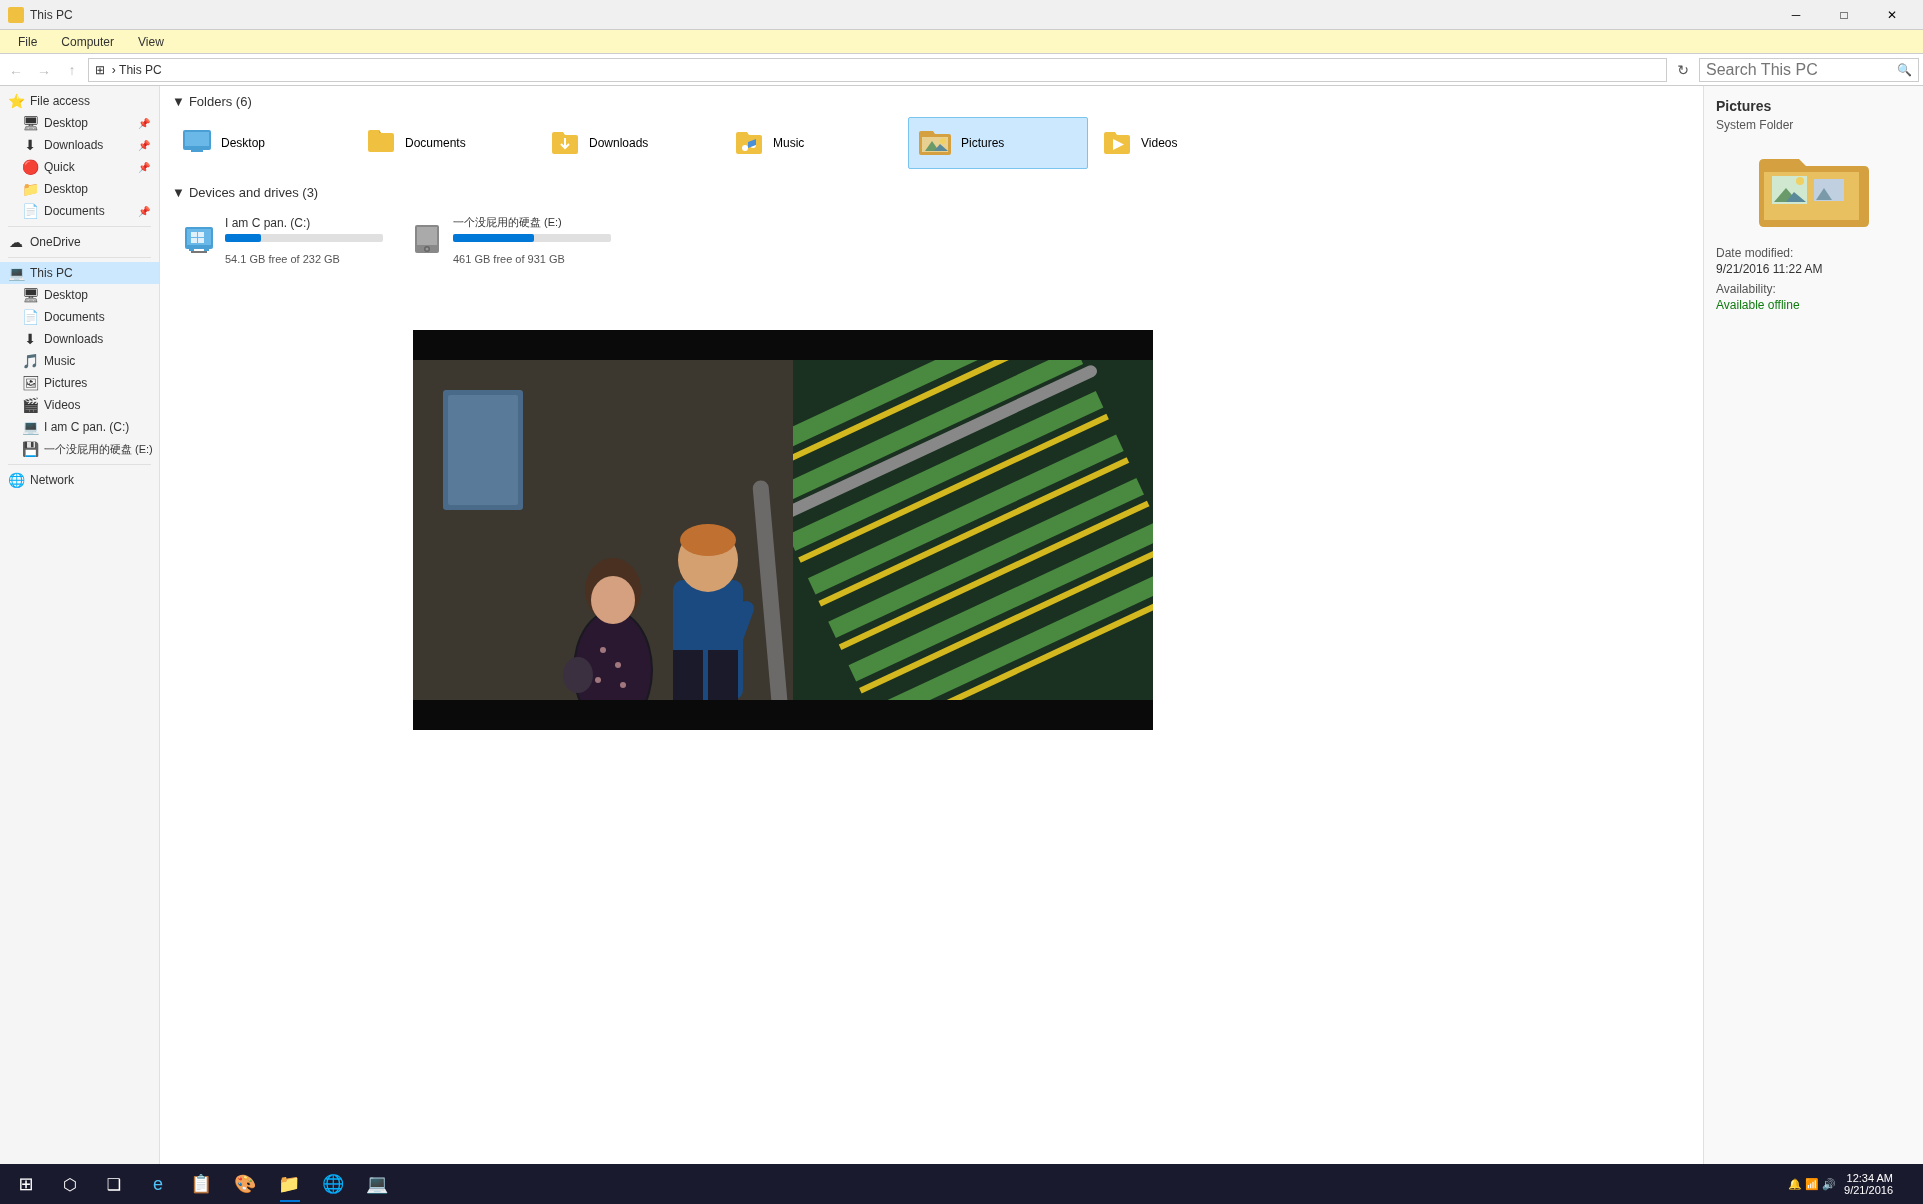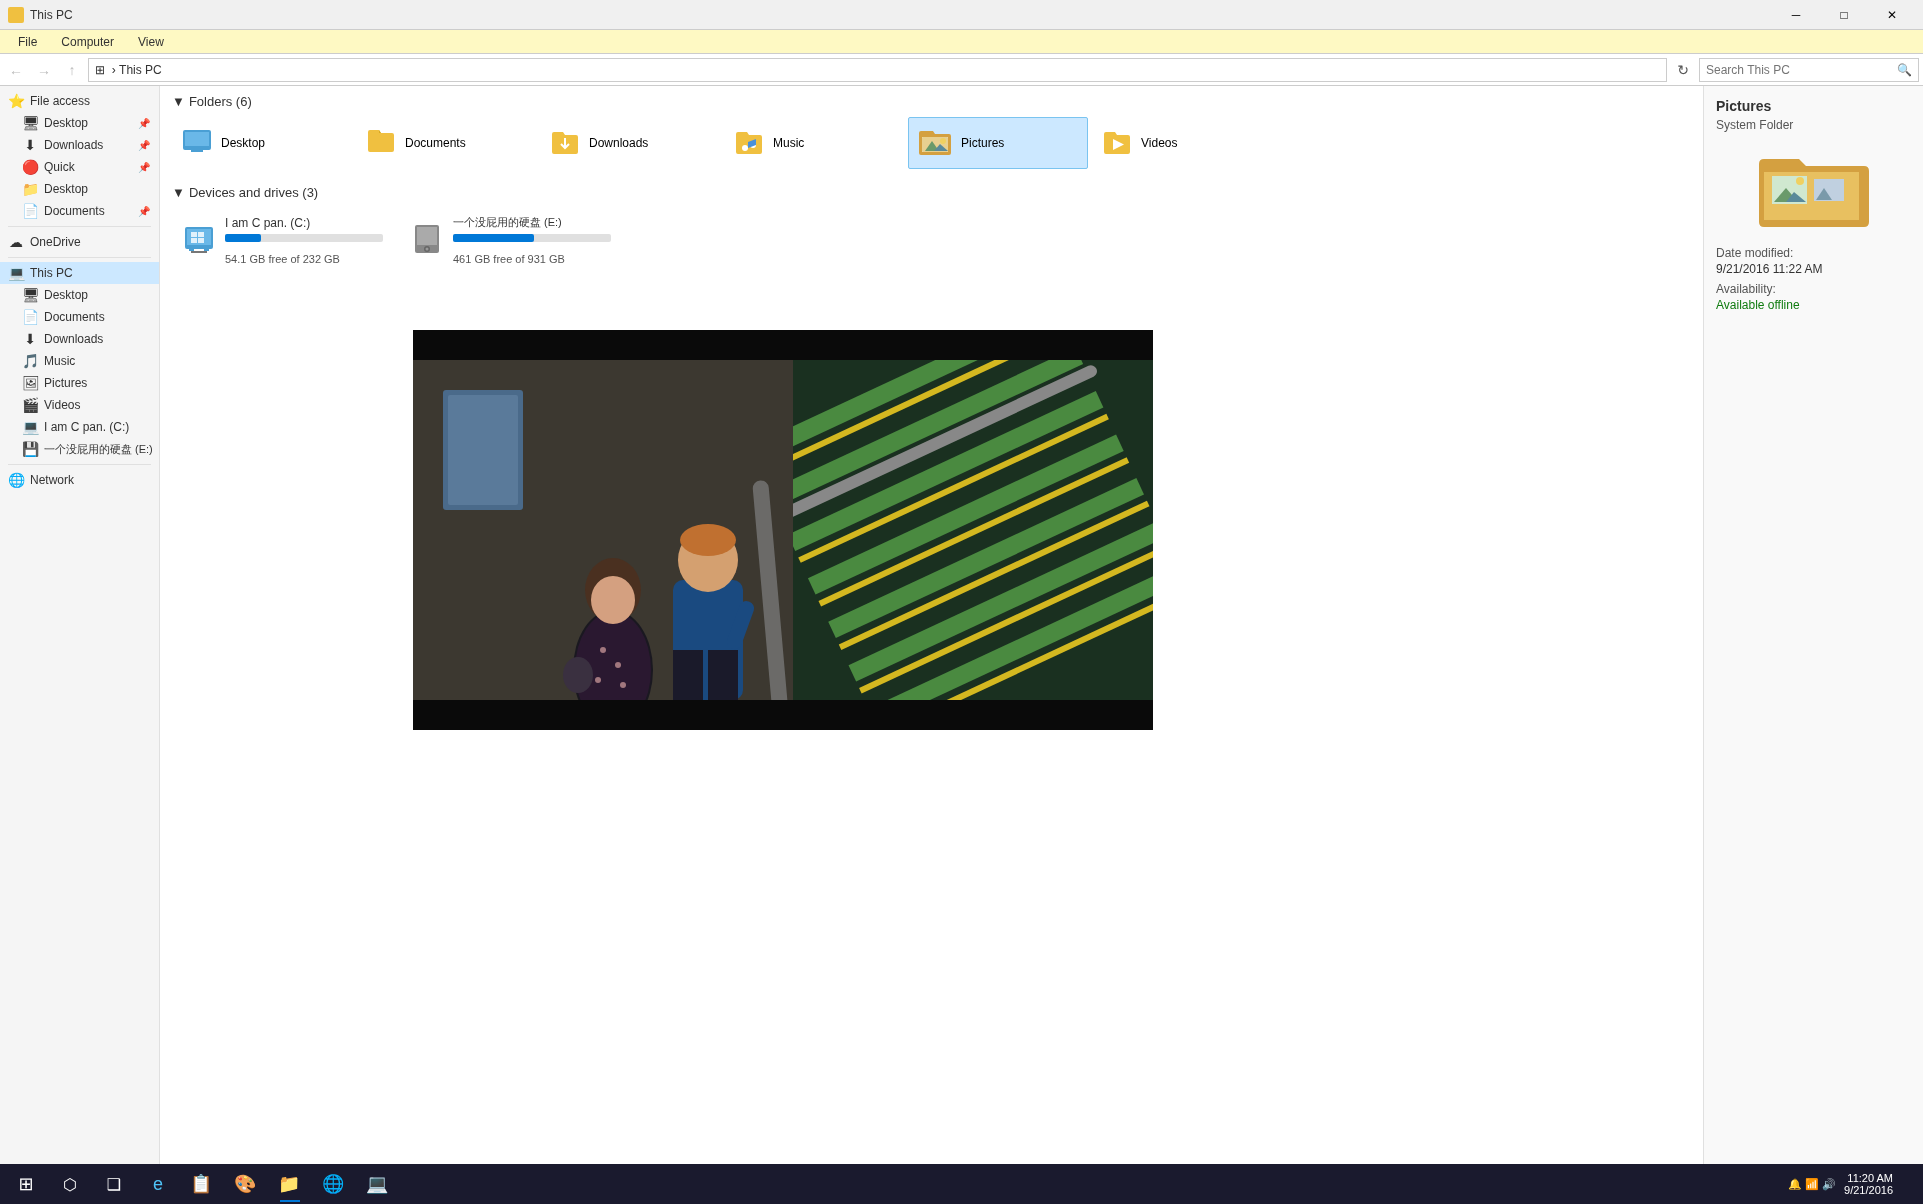--- a/index.html
+++ b/index.html
@@ -72,21 +72,21 @@
       height: 24px;
       border: 1px solid #ccc;
       padding: 0 6px;
       font-size: 12px;
       display: flex;
       align-items: center;
       background: #fff;
       color: #999;
     }
     .search-input {
-      border: none; outline: none; width: 100%; font-size: 12px; color: #333;
+      border: none; outline: none; width: 100%; font-size: 16px; color: #333;
       background: transparent;
     }
 
     
     .main-layout {
       display: flex;
       height: calc(1204px - 30px - 24px - 32px - 30px);
     }
 
     
@@ -653,18 +653,18 @@
     <span style="font-size:18px;">💻</span>
   </div>
 
   <div style="flex:1;"></div>
 
   <div class="taskbar-sys">
     <span style="font-size:11px;">🔔 📶 🔊</span>
   </div>
 
   <div class="taskbar-clock">
-    <div>11:20 AM</div>
+    <div>12:34 AM</div>
     <div>9/21/2016</div>
   </div>
 
   <div style="width:16px; height:40px; background:#1a1a2e;"></div>
 </div>
 
 </body></html>

